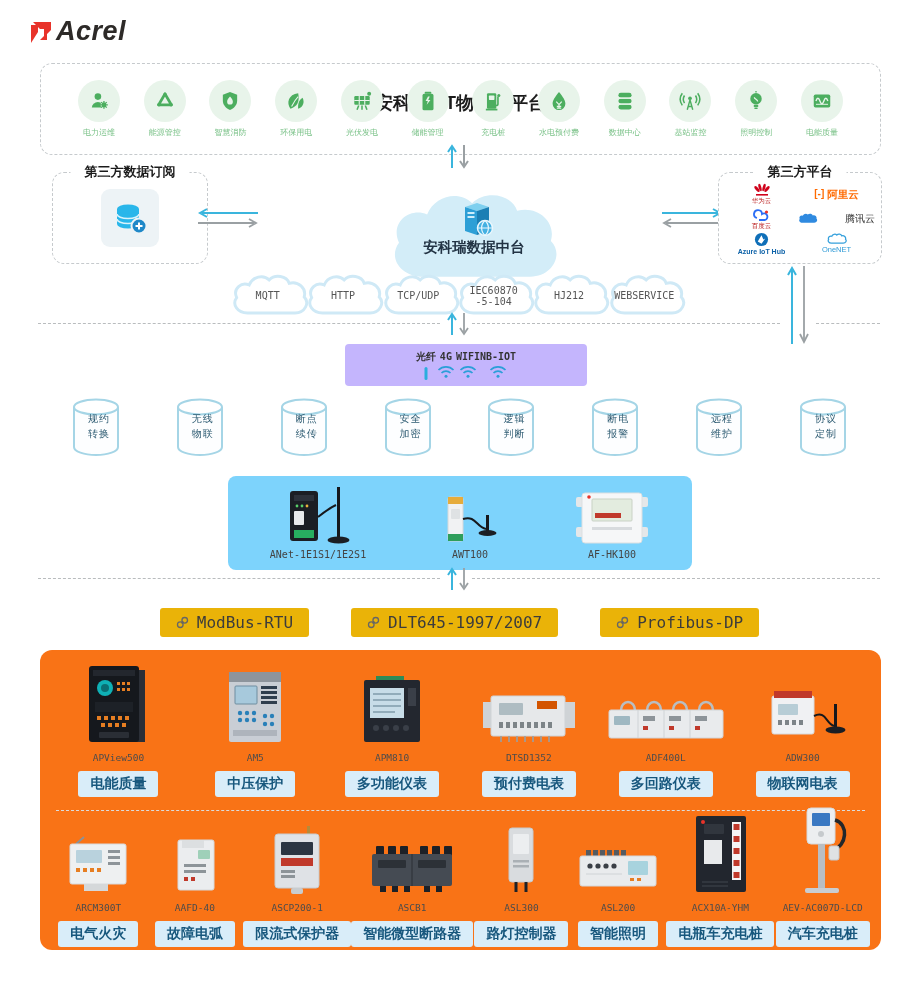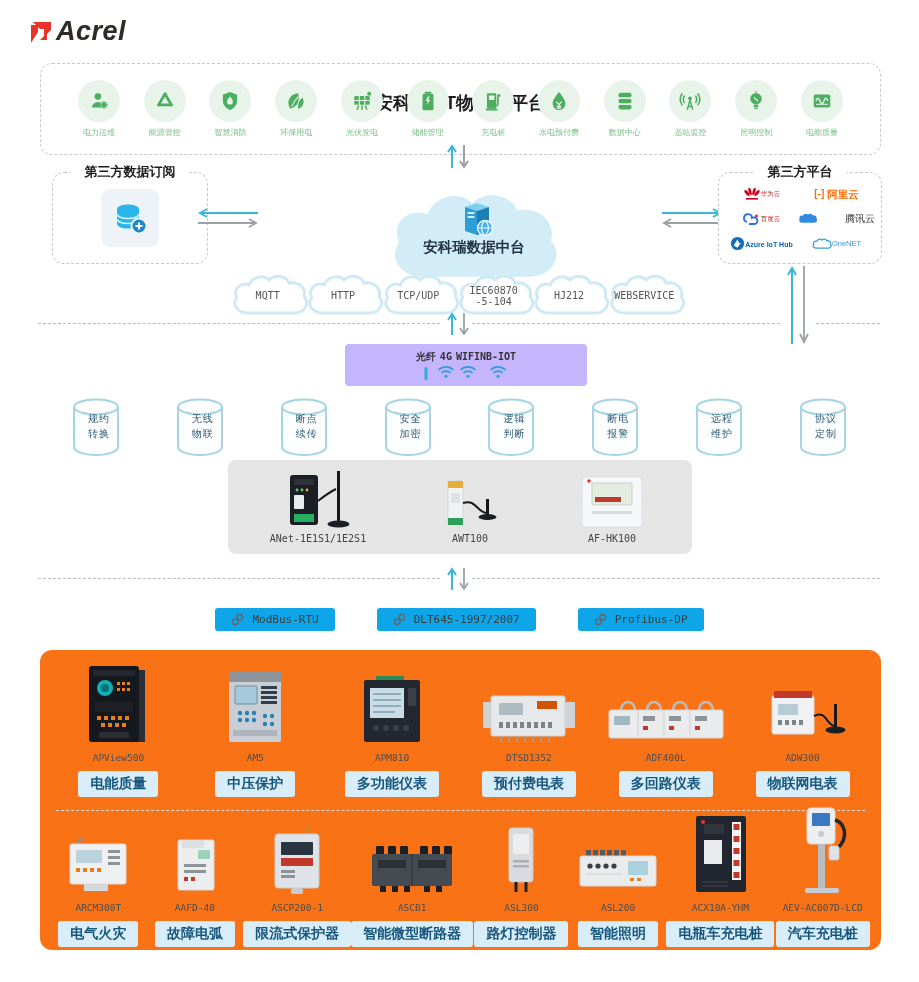--- a/index.html
+++ b/index.html
@@ -27,21 +27,21 @@
   .app{position:relative;height:58px;justify-content:flex-start;}
   .app-label{margin-top:0;transform:none;position:absolute;bottom:0;white-space:nowrap;}
 
   
   .mid-left{left:52px;top:172px;width:154px;height:90px;}
   .mid-right{left:718px;top:172px;width:162px;height:90px;}
   .db-tile{width:58px;height:58px;border-radius:9px;background:#edf3f6;margin:16px auto 0;
            display:flex;align-items:center;justify-content:center;}
   .providers{display:grid;grid-template-columns:1fr 1fr;grid-auto-rows:25px;align-items:center;
              justify-items:center;padding:8px 6px 0;}
-  .provider{display:flex;flex-direction:row;align-items:center;line-height:1;}
+  .provider{display:flex;flex-direction:column;align-items:center;line-height:1;}
   .provider.inline{flex-direction:row;gap:3px;}
   .pv-label{font-size:6.5px;color:#b22;margin-top:1px;white-space:nowrap;}
   .pv-label.tencent{font-size:10px;color:#333;margin-top:0;margin-left:24px;}
   .pv-label.azure{font-size:7px;font-weight:bold;color:#0d62a8;}
   .pv-label.onenet{font-size:7.5px;color:#2f9ad6;}
   .pv-label.ali{font-size:10.5px;font-weight:bold;color:#ff6a00;}
   .ali-br{font-size:10px;font-weight:bold;color:#ff6a00;}
 
   
   .cloud-main{position:absolute;left:384px;top:190px;width:180px;height:80px;}
@@ -67,29 +67,29 @@
   .conn-label{font-size:10px;font-weight:bold;color:#333;}
 
   
   .cyl-row{position:absolute;left:72px;top:398px;width:775px;display:flex;justify-content:space-between;}
   .cyl{position:relative;width:48px;height:60px;}
   .cyl svg{position:absolute;left:0;top:0;}
   .cyl-label{position:absolute;left:6px;right:0;top:14px;text-align:center;font-size:10px;
              color:#2d5b72;line-height:1.45;letter-spacing:1px;}
 
   
-  .gw-box{position:absolute;left:228px;top:460px;width:464px;height:94px;background:#e5e5e5;
+  .gw-box{position:absolute;left:228px;top:476px;width:464px;height:94px;background:#7dd3fc;
           border-radius:8px;display:flex;justify-content:space-around;align-items:flex-end;padding:6px 10px 10px;box-sizing:border-box;}
   .gw{display:flex;flex-direction:column;align-items:center;}
   .gw-model{font-size:10px;color:#444;margin-top:2px;}
 
   
   .pills-row{position:absolute;left:0;top:608px;width:919px;display:flex;justify-content:center;gap:42px;}
-  .pill{background:#0ea5e9;border-radius:3px;padding:5px 16px;display:flex;align-items:center;gap:8px;
-        font-size:11px;color:#3c3c3c;}
+  .pill{background:#eab308;border-radius:3px;padding:5px 16px;display:flex;align-items:center;gap:8px;
+        font-size:16px;color:#3c3c3c;}
 
   
   .big-box{position:absolute;left:40px;top:650px;width:841px;height:300px;background:#f97316;border-radius:12px;text-align:right;}
   .dev-row{position:absolute;left:10px;right:10px;display:flex;justify-content:space-between;}
   .dev-row.r1{top:14px;}
   .dev-row.r2{top:168px;}
   .inner-divider{position:absolute;left:16px;right:16px;top:160px;border-top:1px dashed #dcdcdc;}
   .dev-col{display:flex;flex-direction:column;align-items:center;flex:1;}
   .dev-zone{height:82px;display:flex;align-items:flex-end;justify-content:center;overflow:visible;}
   .r2 .dev-zone{height:78px;}

